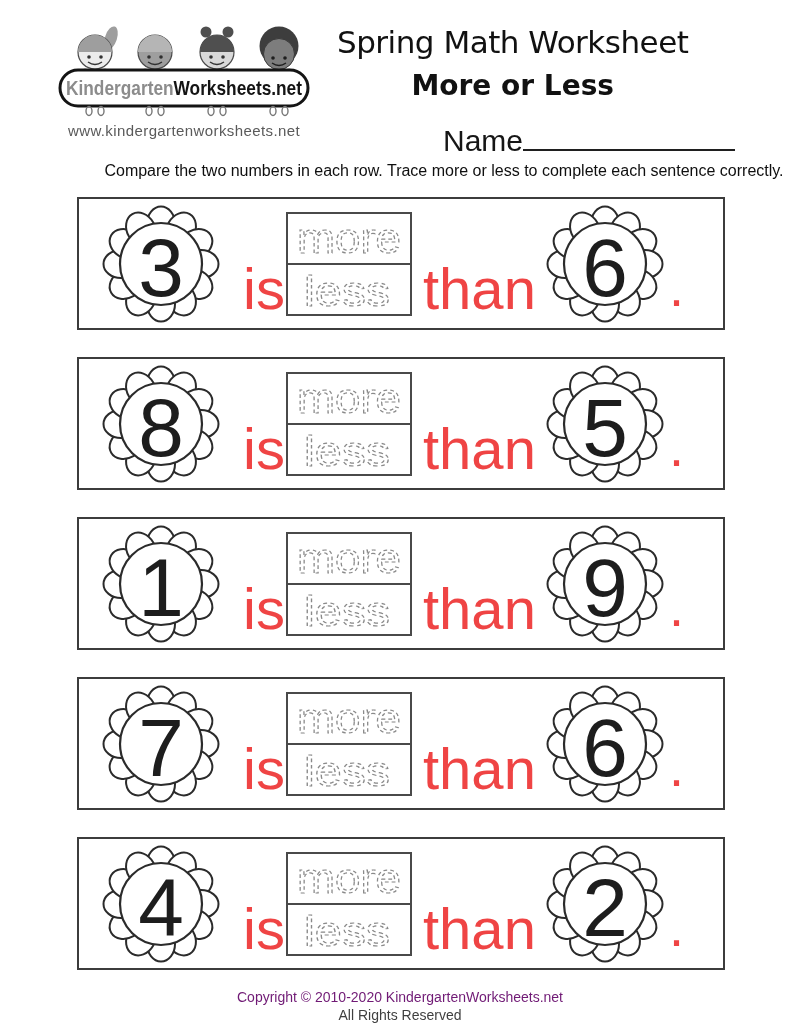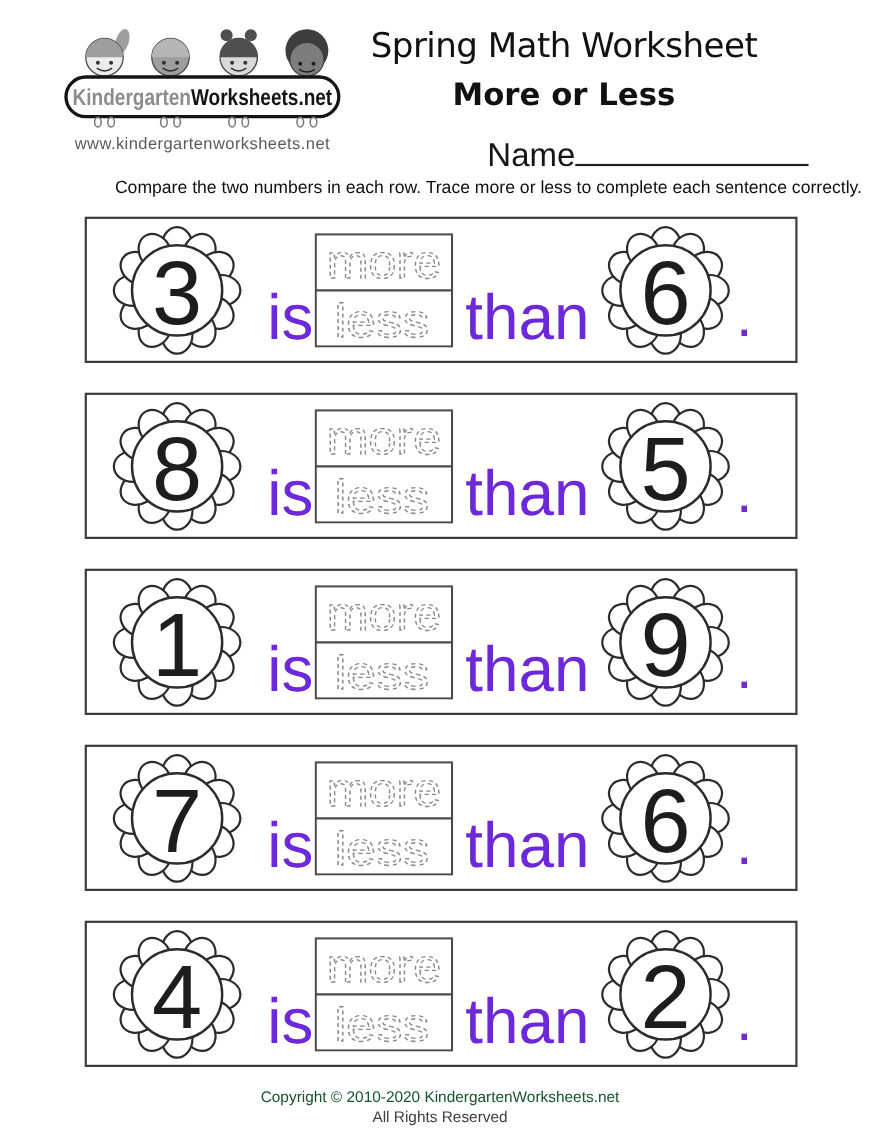--- a/index.html
+++ b/index.html
@@ -31,34 +31,34 @@
     margin-bottom:27px;background:#fff;
   }
   .flower{position:absolute;top:5px;width:120px;height:120px;}
   .flower svg{width:120px;height:120px;display:block;overflow:visible;}
   .flower-left{left:22px;}
   .flower-right{left:466px;}
   .flower text{
     font-family:"Liberation Sans", sans-serif;font-size:82px;fill:#1d1d1d;font-weight:400;
   }
   .word{
-    position:absolute;bottom:10px;line-height:1;font-size:58px;color:#6d28d9;
+    position:absolute;bottom:10px;line-height:1;font-size:58px;color:#ef4444;
     font-family:"Liberation Sans", sans-serif;
   }
   .word-is{left:164px;}
   .word-than{left:344px;}
   .word-period{left:590px;bottom:14px;font-size:54px;}
   .trace-box{position:absolute;left:207px;top:13px;width:126px;height:104px;}
   .trace-box svg{display:block;width:126px;height:104px;}
   .trace-text{
     font-family:"Liberation Sans", sans-serif;font-size:43px;
     fill:none;stroke:#8a8a8a;stroke-width:1.2;stroke-dasharray:3.6 2.8;
   }
   
-  .footer-line1{position:absolute;left:0;top:989px;width:800px;text-align:center;font-size:14px;color:#14532d;}
+  .footer-line1{position:absolute;left:0;top:989px;width:800px;text-align:center;font-size:14px;color:#701a75;}
   .footer-line2{position:absolute;left:0;top:1007px;width:800px;text-align:center;font-size:14px;color:#3f3f3f;}
 </style>
 </head>
 <body>
 
 <div class="logo-wrap">
   <svg class="logo-svg" viewBox="0 0 252 102">
 
     <g>
       <ellipse cx="53" cy="22" rx="6" ry="12" transform="rotate(18 53 22)" fill="#9e9e9e"></ellipse>

